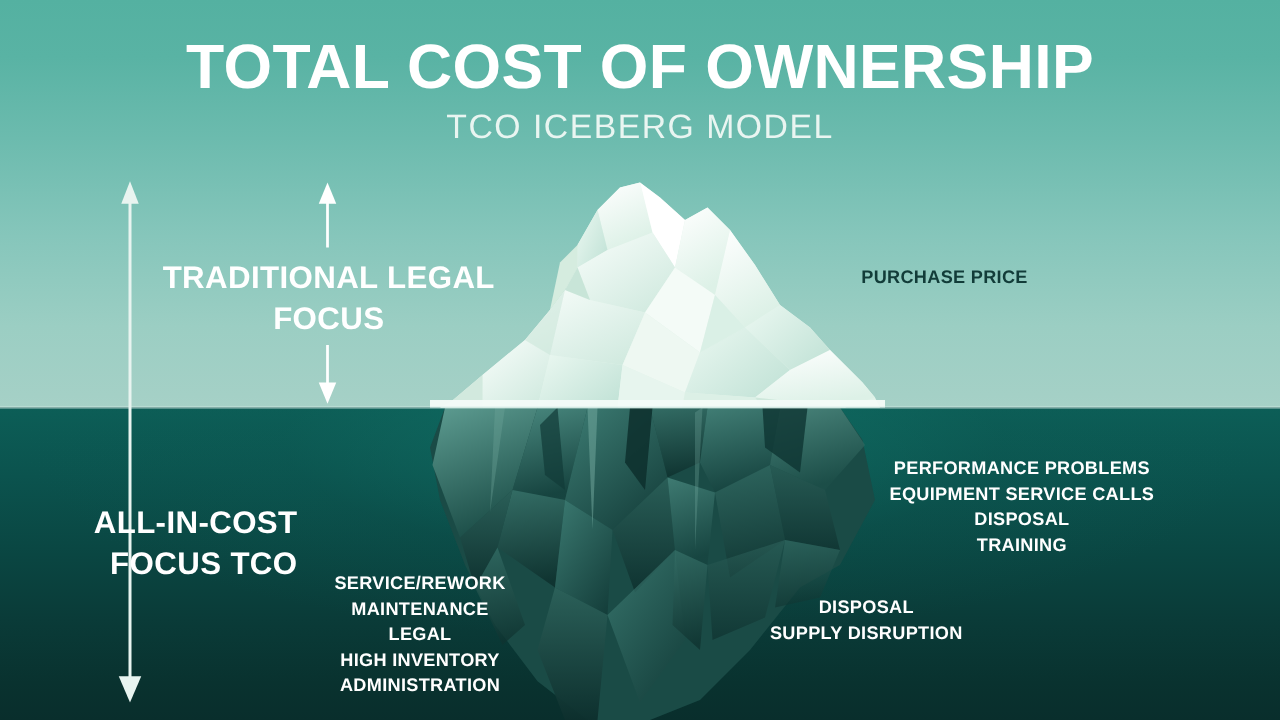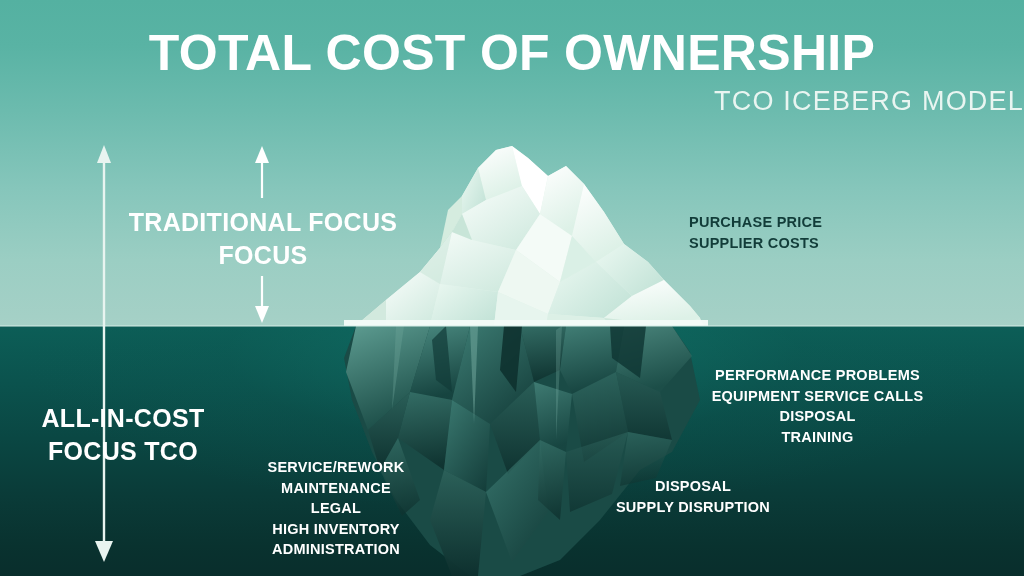--- a/index.html
+++ b/index.html
@@ -83,21 +83,21 @@
     font-size: 50px;
     font-weight: 700;
     letter-spacing: 0.3px;
     line-height: 1.06;
     white-space: nowrap;
   }
   .subtitle {
     position: absolute;
     left: 0; top: 87px;
     width: 1024px;
-    text-align: right;
+    text-align: center;
     color: #e9f5f1;
     font-size: 27px;
     font-weight: 400;
     letter-spacing: 1.2px;
     line-height: 1.1;
     white-space: nowrap;
   }
 
   
   .focus-top {
@@ -108,21 +108,21 @@
     color: #ffffff;
     font-size: 25px;
     font-weight: 700;
     letter-spacing: 0.3px;
     line-height: 1.32;
   }
   .focus-bottom {
     position: absolute;
     left: 8px; top: 402px;
     width: 230px;
-    text-align: center;
+    text-align: right;
     color: #ffffff;
     font-size: 25px;
     font-weight: 700;
     letter-spacing: 0.3px;
     line-height: 1.32;
   }
 
   
   .arrows {
     position: absolute;
@@ -302,32 +302,31 @@
       <polygon points="262,146 255,163 269,163" fill="#ffffff"></polygon>
       <line x1="262" y1="276" x2="262" y2="313" stroke="#ffffff" stroke-width="2.2"></line>
       <polygon points="262,323 255,306 269,306" fill="#ffffff"></polygon>
     </g>
   </svg>
 
   <div class="title">TOTAL COST OF OWNERSHIP</div>
   <div class="subtitle">TCO ICEBERG MODEL</div>
 
   <div class="focus-top">
-    <div>TRADITIONAL FOCUS</div>
+    <div>TRADITIONAL LEGAL</div>
     <div>FOCUS</div>
   </div>
 
   <div class="focus-bottom">
     <div>ALL-IN-COST</div>
     <div>FOCUS TCO</div>
   </div>
 
   <div class="list list-above">
     <div>PURCHASE PRICE</div>
-    <div>SUPPLIER COSTS</div>
   </div>
 
   <div class="list list-sub-1">
     <div>PERFORMANCE PROBLEMS</div>
     <div>EQUIPMENT SERVICE CALLS</div>
     <div>DISPOSAL</div>
     <div>TRAINING</div>
   </div>
 
   <div class="list list-sub-2">

